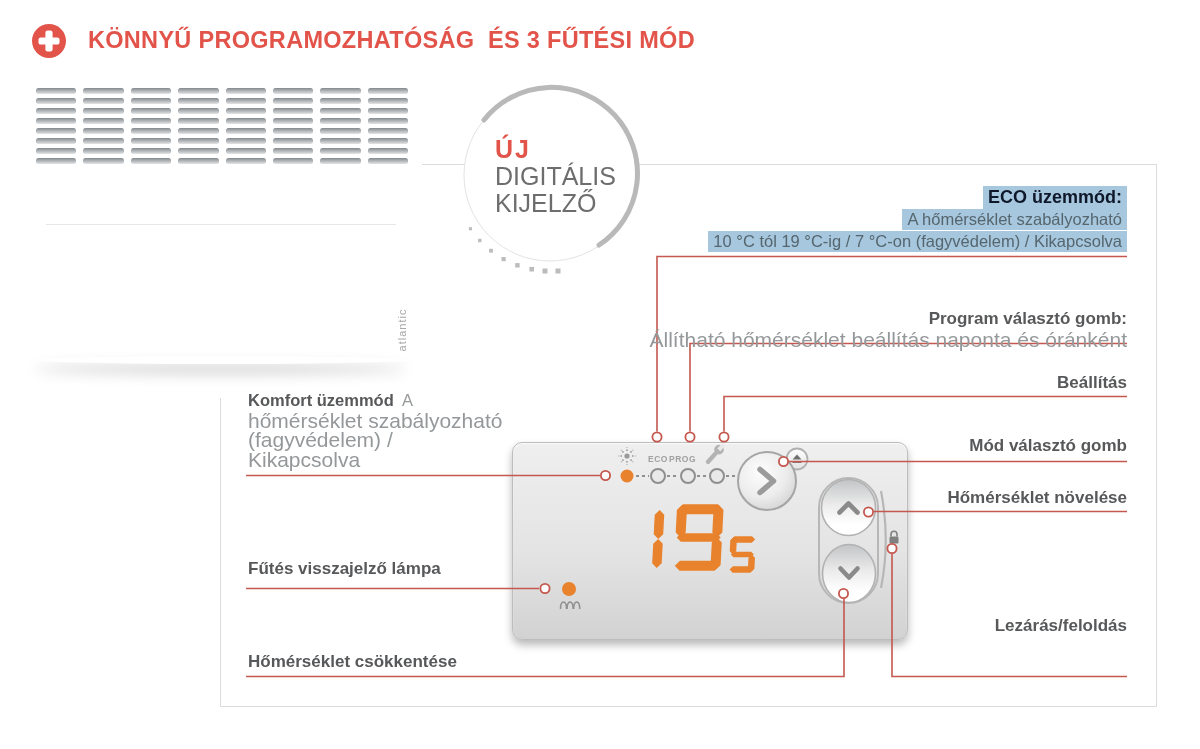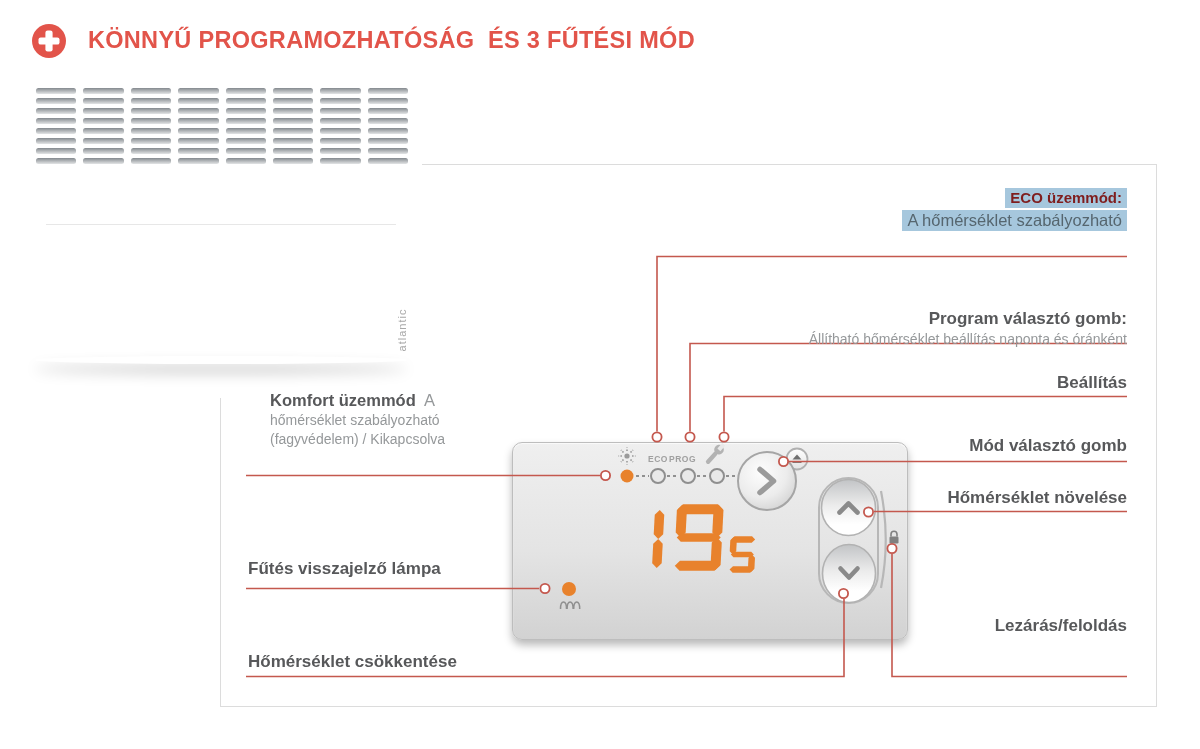--- a/index.html
+++ b/index.html
@@ -50,26 +50,26 @@
   .panel svg{position:absolute;left:0;top:0;}
   .seg-label{font-size:8.5px;font-weight:700;letter-spacing:.5px;fill:#a0a0a0;}
 
   
   .overlay{position:absolute;left:0;top:0;z-index:50;pointer-events:none;}
 
   
   .lbl{position:absolute;z-index:60;font-size:17px;color:var(--label-dark);font-weight:700;}
   .lblR{right:73px;text-align:right;}
   .lblL{left:248px;text-align:left;}
-  .desc{font-weight:400;color:var(--text-gray);font-size:14px;}
+  .desc{font-weight:400;color:var(--text-gray);font-size:21px;}
   .eco-block{line-height:22px;font-size:16.5px;font-weight:400;color:#56666f;}
   .eco-block .hl{background:var(--highlight-blue);padding:1px 5px 2px;}
-  .eco-title{font-weight:700;color:#7f1d1d;font-size:15px;margin-top:19px;}
+  .eco-title{font-weight:700;color:#0f172a;font-size:18px;margin-top:19px;}
   .two-line{line-height:21px;}
-  .comfort{line-height:19.5px;font-size:16.5px;margin-left:22px;}
+  .comfort{line-height:19.5px;font-size:16.5px;}
   .comfort .gray{font-weight:400;color:var(--text-gray);}
 </style>
 </head>
 <body>
 
 <div class="stage">
 
   <div class="plus-badge">
     <svg width="36" height="36" viewBox="0 0 36 36">
       <circle cx="18" cy="18" r="17" style="fill:var(--accent-red)"></circle>
@@ -147,20 +147,41 @@
           <div></div>
           <div></div>
           <div></div>
           <div></div>
         </div>
       <div class="heater-line"></div>
       <div class="brand">atlantic</div>
     </div>
   </div>
 
+  <div class="newbadge">
+    <svg width="200" height="200" viewBox="0 0 200 200">
+      <circle cx="95" cy="95" r="86" fill="#ffffff" stroke="#e3e3e3" stroke-width="1"></circle>
+      <path d="M29,40 A86,86 0 1 1 144,165" fill="none" stroke="#b9b9b9" stroke-width="5" stroke-linecap="round"></path>
+      <g fill="#bcbcbc">
+        <rect x="100.5" y="188.5" width="5" height="5"></rect>
+        <rect x="87.5" y="188.5" width="5" height="5"></rect>
+        <rect x="74.4" y="186.9" width="4.6" height="4.6"></rect>
+        <rect x="60.2" y="183.1" width="4.4" height="4.4"></rect>
+        <rect x="46.5" y="177.0" width="4.2" height="4.2"></rect>
+        <rect x="34.1" y="168.8" width="3.8" height="3.8"></rect>
+        <rect x="23.1" y="158.8" width="3.4" height="3.4"></rect>
+        <rect x="13.9" y="147.2" width="3.1" height="3.1"></rect>
+      </g>
+    </svg>
+    <div class="nb-text">
+      <span class="nb-new">ÚJ</span>
+      <span>DIGITÁLIS</span><br>
+      <span>KIJELZŐ</span>
+    </div>
+  </div>
 
   <div class="panel">
     <svg width="396" height="198" viewBox="0 0 396 198">
       <defs>
         <radialGradient id="gBig" cx="40%" cy="35%" r="80%">
           <stop offset="0%" stop-color="#fdfdfd"></stop>
           <stop offset="55%" stop-color="#ececec"></stop>
           <stop offset="100%" stop-color="#cbcbcb"></stop>
         </radialGradient>
         <linearGradient id="gUD" x1="0" y1="0" x2="0" y2="1">
@@ -279,20 +300,21 @@
       <circle cx="892" cy="548.5" r="4.6"></circle>
       <circle cx="843.5" cy="593.5" r="4.6"></circle>
       <circle cx="605.5" cy="475.5" r="4.6"></circle>
       <circle cx="545" cy="588.5" r="4.6"></circle>
     </g>
   </svg>
 
   <div class="lbl lblR eco-block" style="top:186px">
     <div><span class="hl eco-title">ECO üzemmód:</span></div>
     <div><span class="hl">A hőmérséklet szabályozható</span></div>
+    <div><span class="hl">10 °C tól 19 °C-ig / 7 °C-on (fagyvédelem) / Kikapcsolva</span></div>
   </div>
 
   <div class="lbl lblR two-line" style="top:308px">
     <div>Program választó gomb:</div>
     <div class="desc">Állítható hőmérséklet beállítás naponta és óránként</div>
   </div>
 
   <div class="lbl lblR" style="top:373px">Beállítás</div>
   <div class="lbl lblR" style="top:436px">Mód választó gomb</div>
   <div class="lbl lblR" style="top:488px">Hőmérséklet növelése</div>

